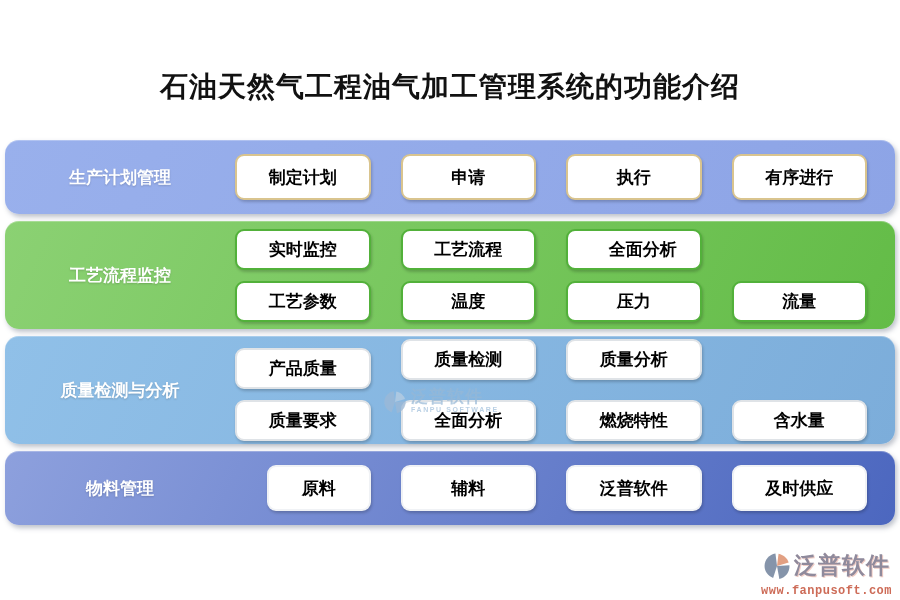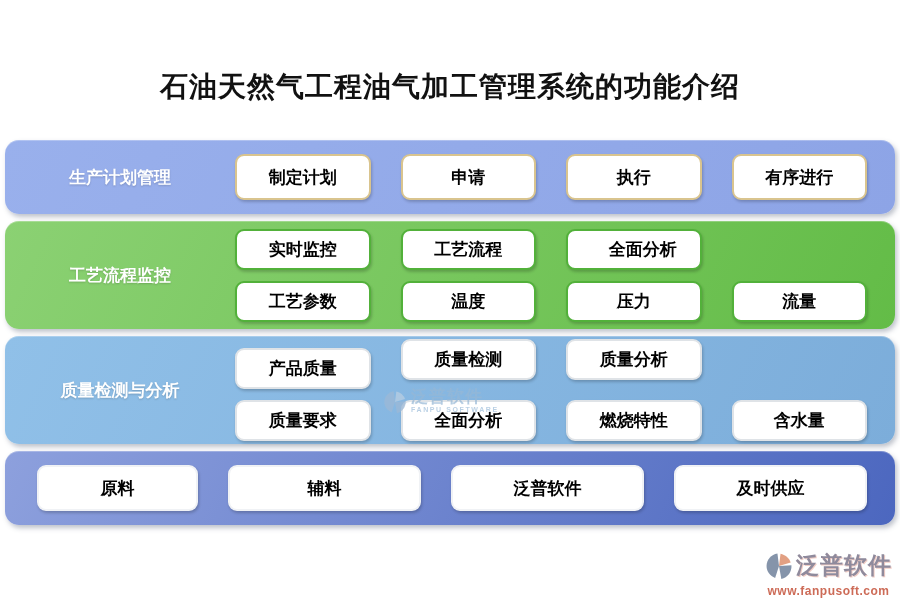--- a/index.html
+++ b/index.html
@@ -75,21 +75,21 @@
   .fl-top{display:flex;align-items:center;gap:3px;}
   .fl-icon{width:28px;height:28px;}
   .fl-brand{
     font-size:23px;font-weight:bold;color:#8f8a9c;
     letter-spacing:1px;
     text-shadow:1px 1px 0 rgba(214,112,90,.35);
   }
   .fl-url{
     margin-top:3px;
     font-size:12px;font-weight:bold;color:#cd6b57;
-    font-family:Liberation Sans, sans-serif;
+    font-family:Liberation Mono, monospace;
     letter-spacing:.5px;
   }
 </style>
 </head>
 <body>
 
 <div class="canvas">
 
   <h1 class="title">石油天然气工程油气加工管理系统的功能介绍</h1>
 
@@ -131,20 +131,21 @@
           </div>
           <div class="btn-line">
             <div class="fn-btn" style="border-color: rgb(223, 227, 231);">质量要求</div>
             <div class="fn-btn" style="border-color: rgb(223, 227, 231);">全面分析</div>
             <div class="fn-btn" style="border-color: rgb(223, 227, 231);">燃烧特性</div>
             <div class="fn-btn" style="border-color: rgb(223, 227, 231);">含水量</div>
           </div>
         </div>
       </div>
       <div class="row single" style="--c1: #8da0dd; --c2: #4c67bf;">
+        <div class="row-label">物料管理</div>
         <div class="btn-col">
           <div class="btn-line">
             <div class="fn-btn" style="border-color: rgb(240, 242, 245); margin-left: 32px;">原料</div>
             <div class="fn-btn" style="border-color: rgb(240, 242, 245);">辅料</div>
             <div class="fn-btn" style="border-color: rgb(240, 242, 245);">泛普软件</div>
             <div class="fn-btn" style="border-color: rgb(240, 242, 245);">及时供应</div>
           </div>
         </div>
       </div>
     </div>

